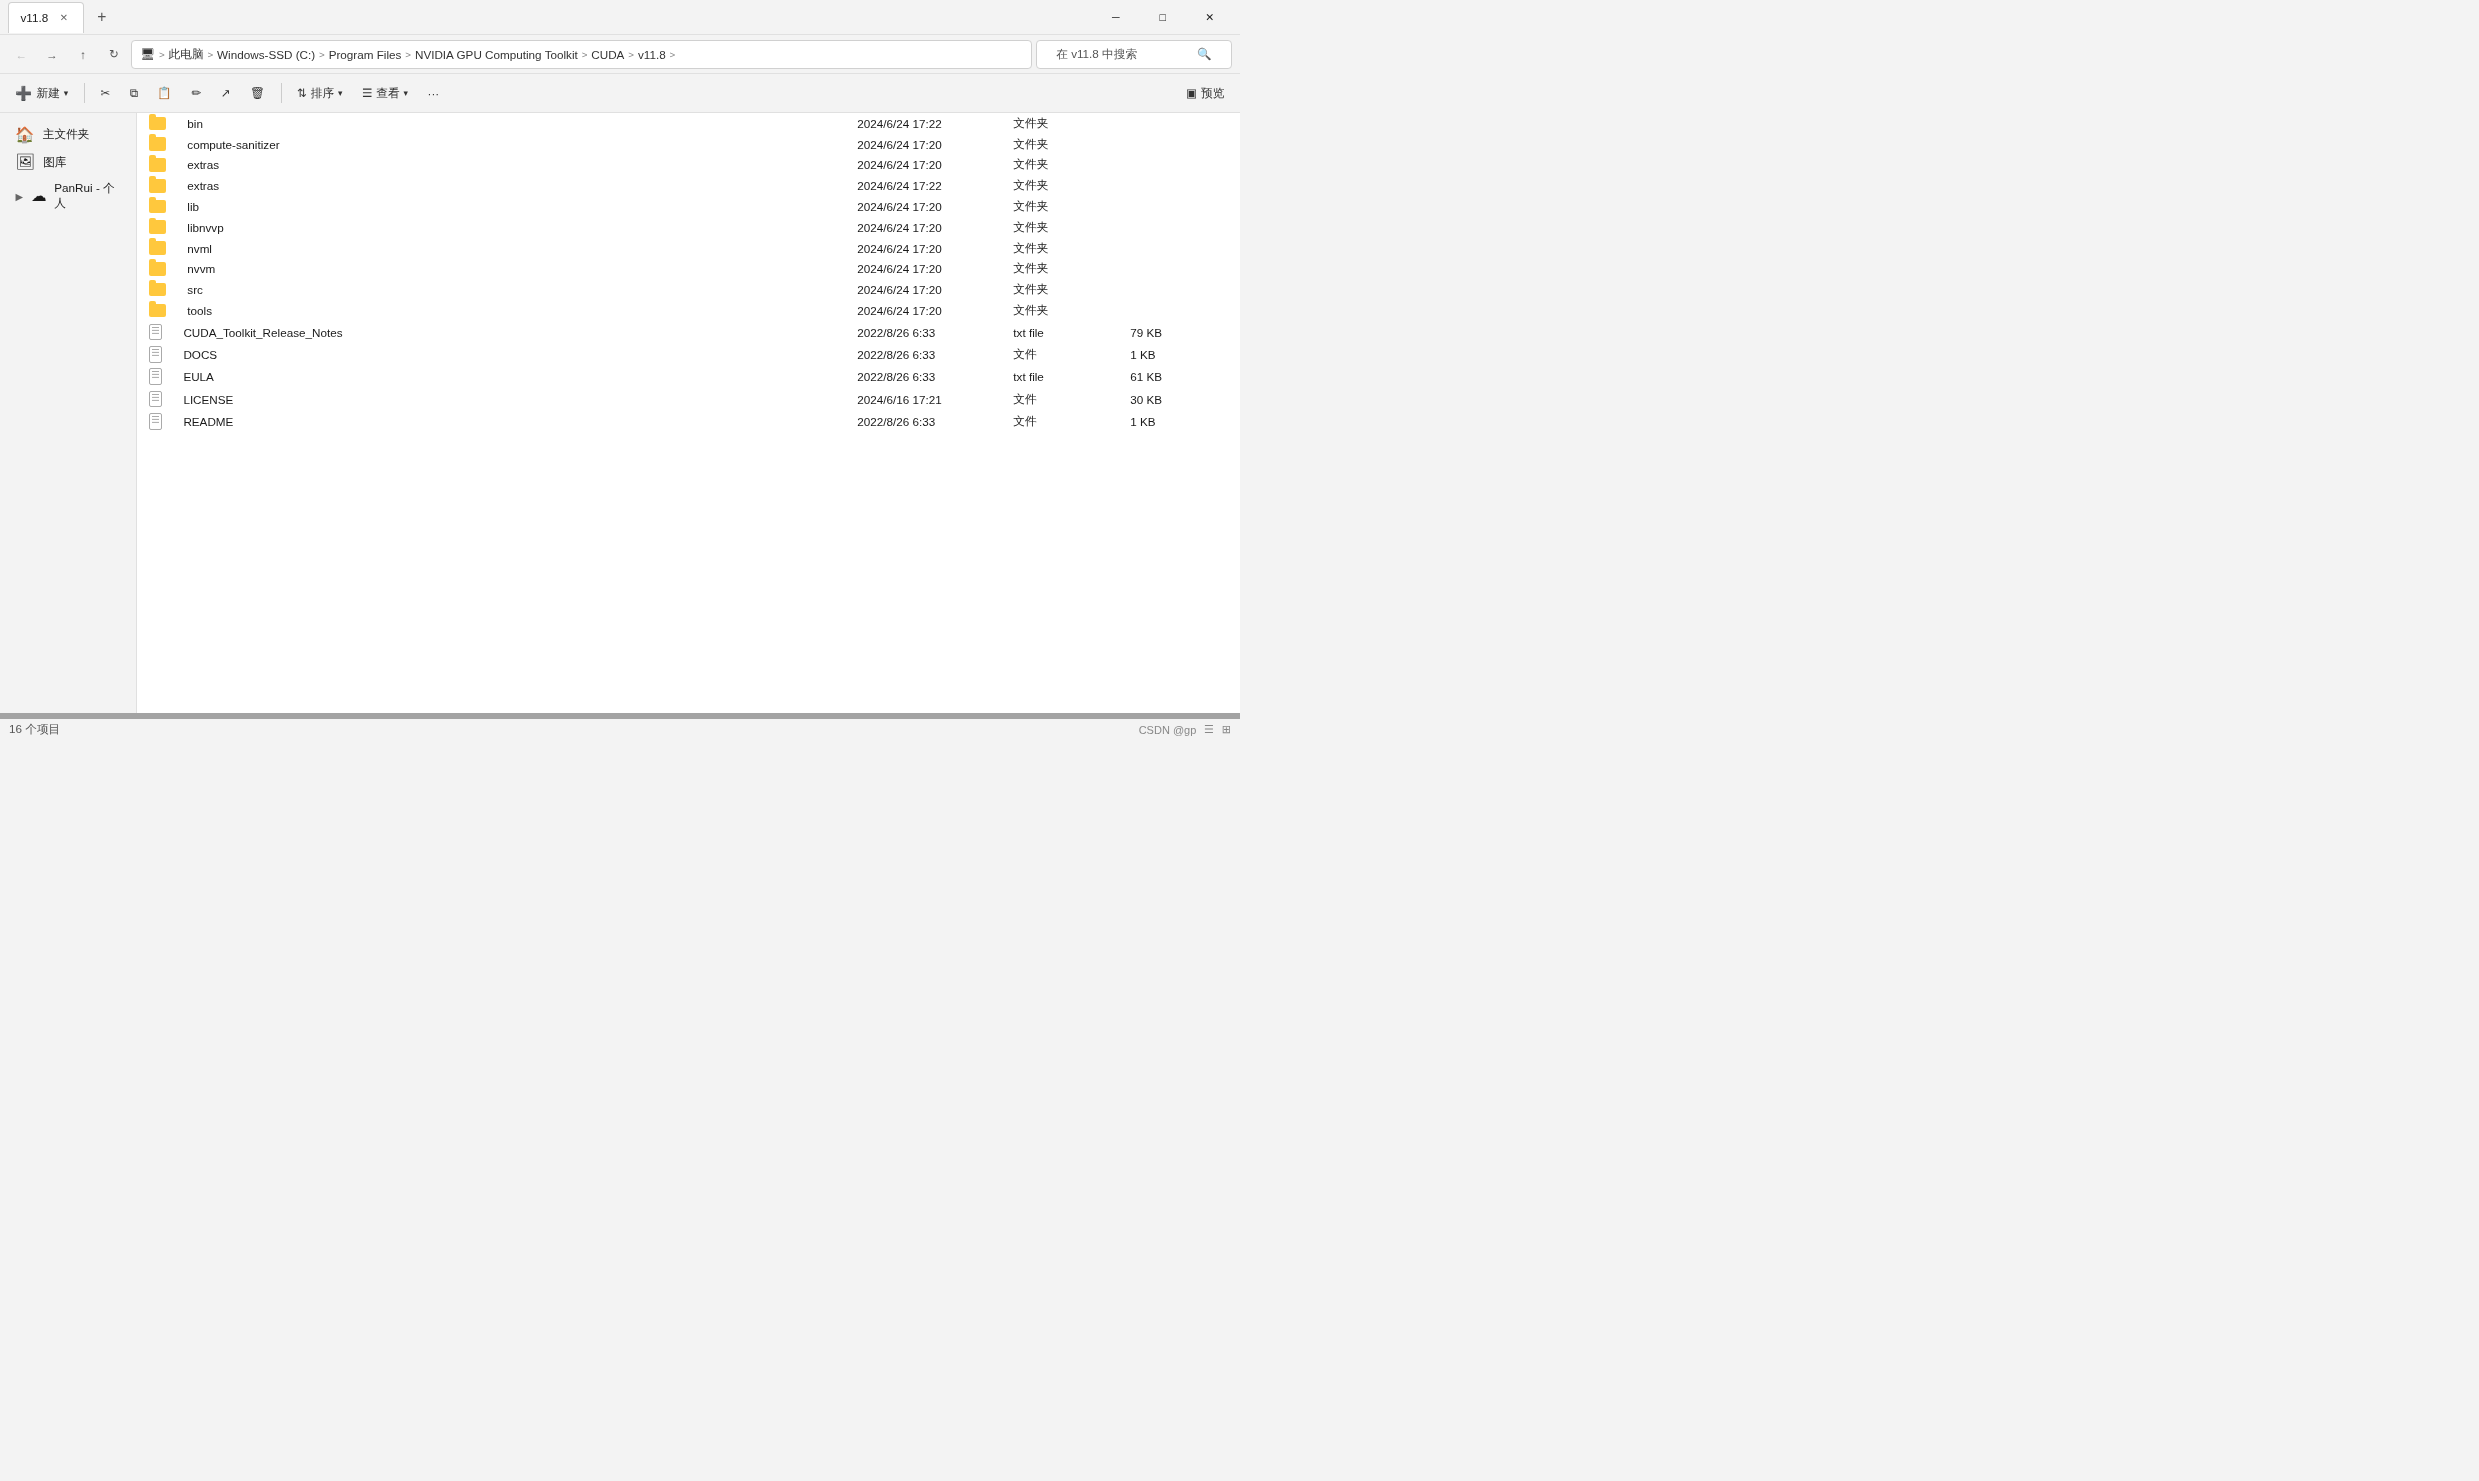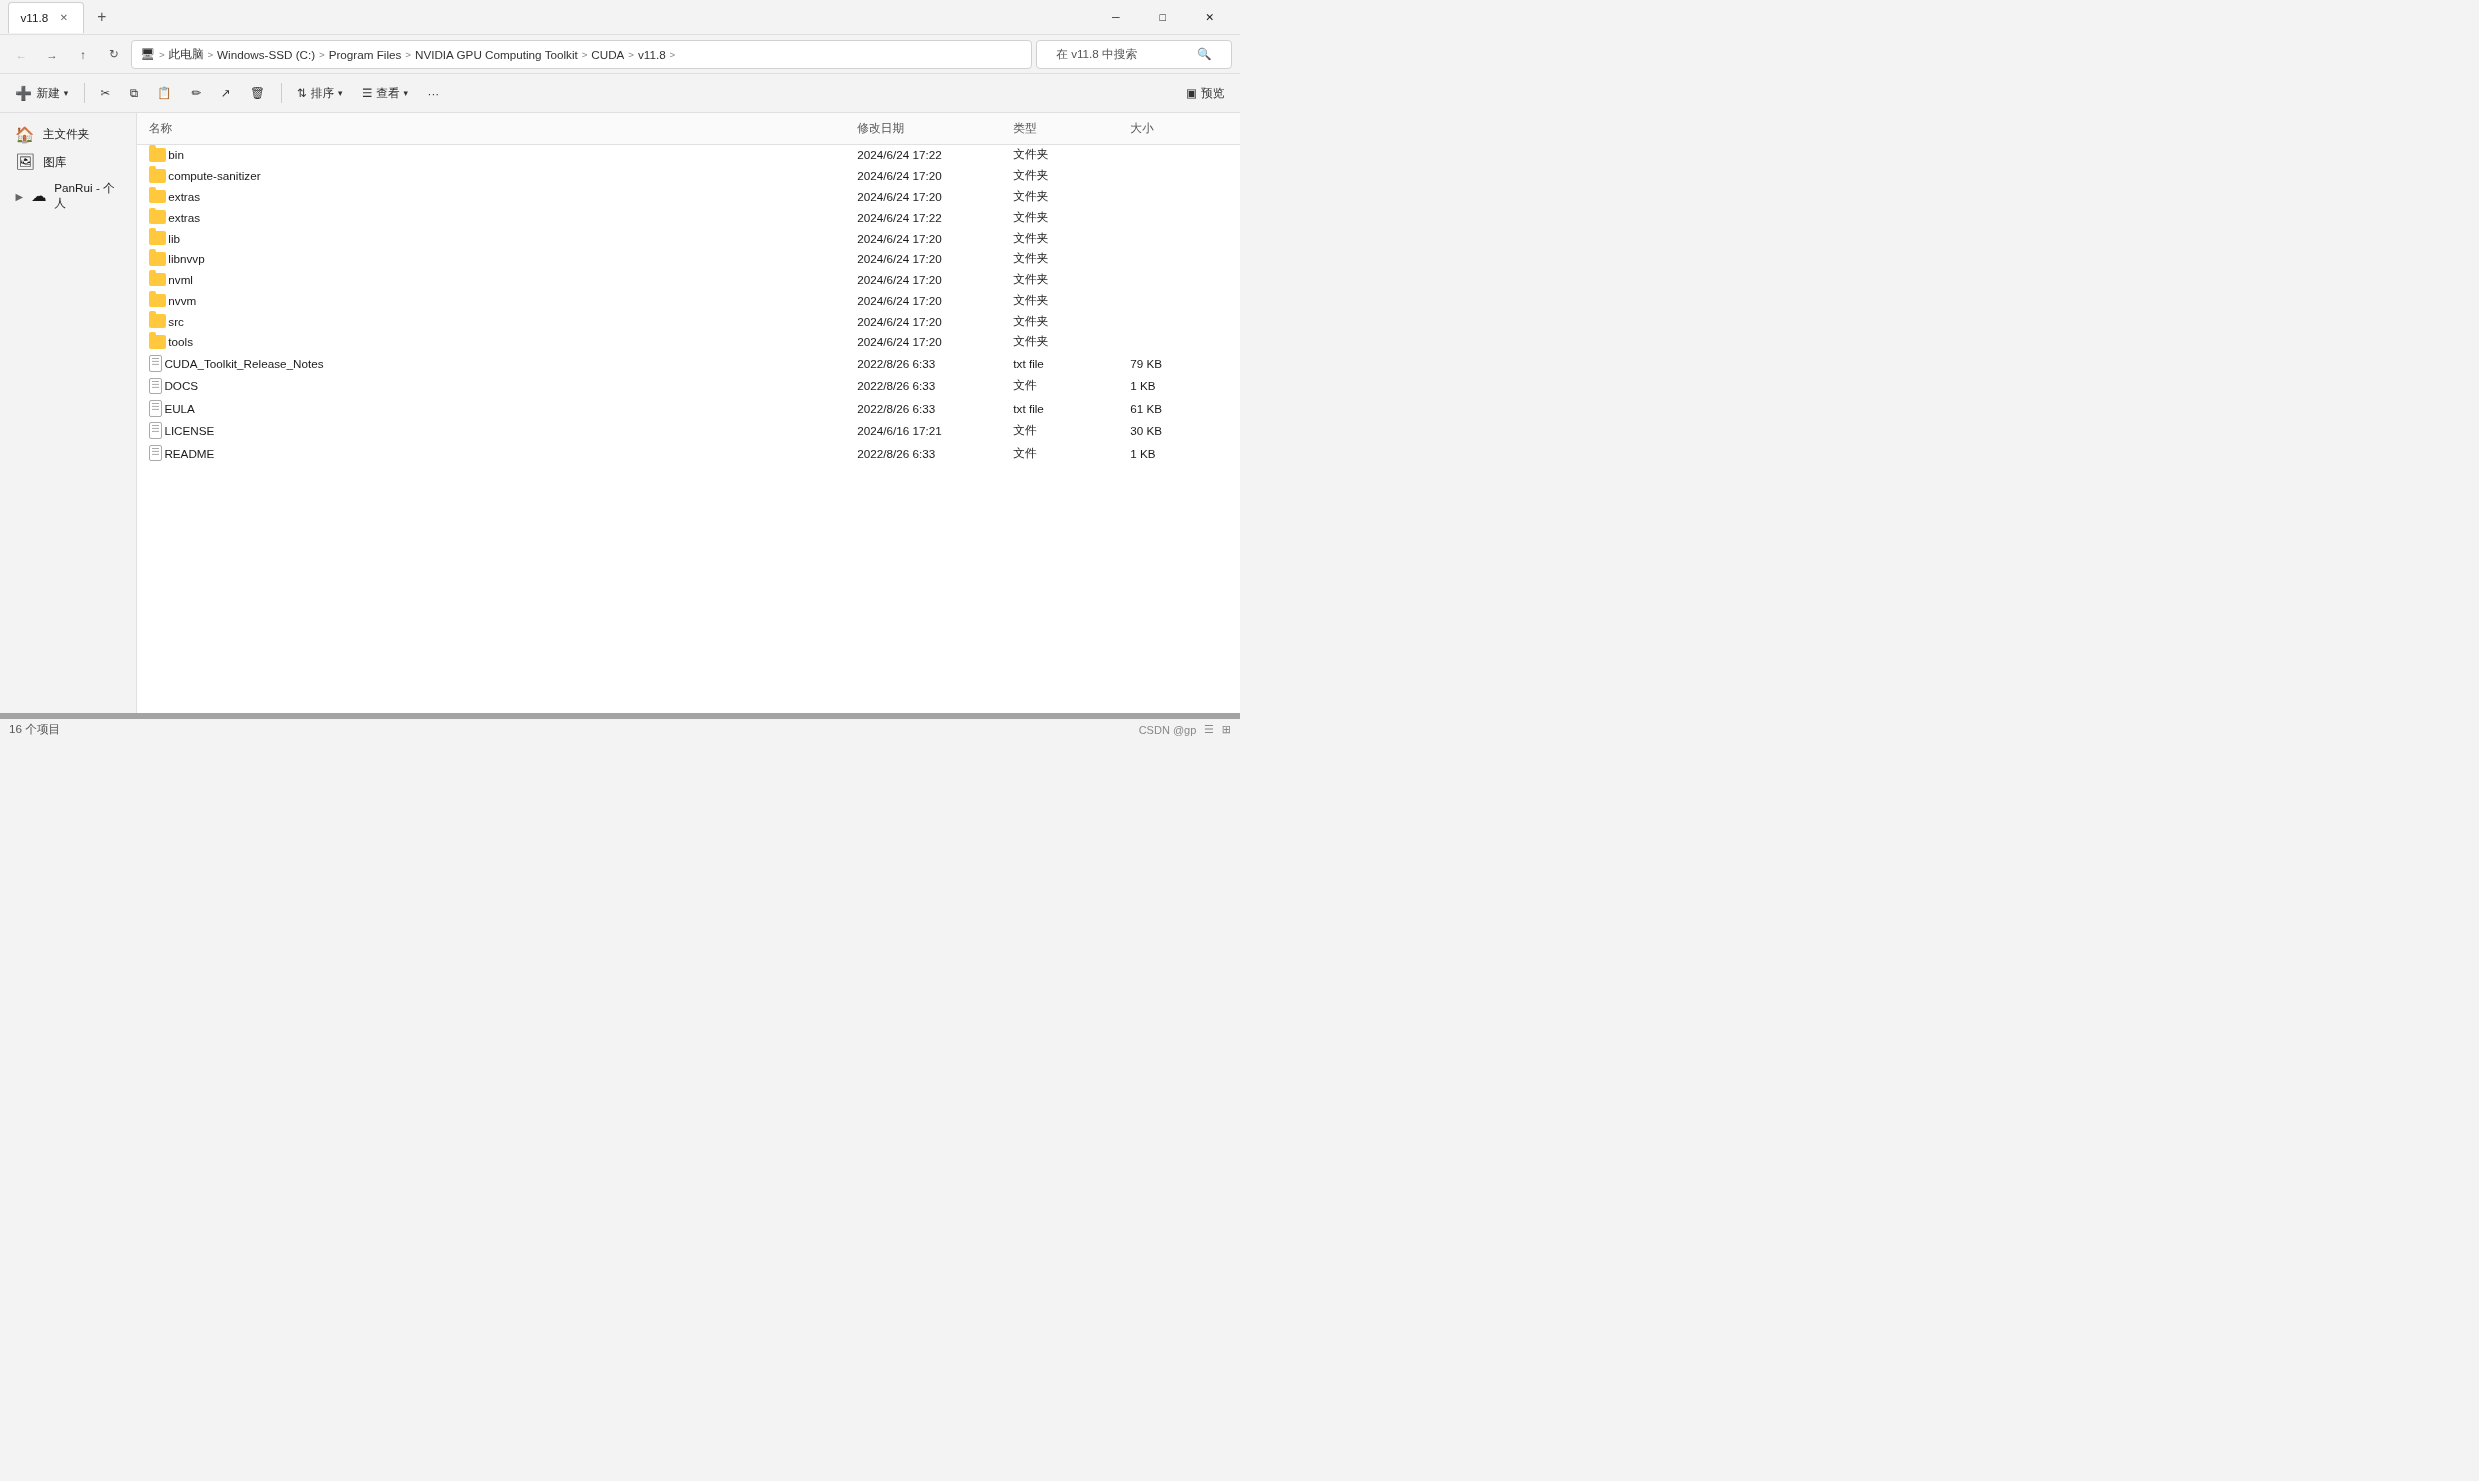--- a/index.html
+++ b/index.html
@@ -201,21 +201,21 @@
       display: grid;
       grid-template-columns: 1fr 156px 117px 98px;
       padding: 2.9px 11.7px;
       cursor: pointer;
       font-size: 11.7px;
       align-items: center;
     }
     .file-name {
       display: flex;
       align-items: center;
-      gap: 2px;
+      gap: 21px;
     }
     .folder-icon {
       width: 17.6px;
       height: 13.7px;
       background: #ffc83d;
       border-radius: 0 2px 2px 2px;
       position: relative;
       display: inline-block;
       flex-shrink: 0;
     }
@@ -390,26 +390,20 @@
       <span>图库</span>
     </div>
     <div class="sidebar-item">
       <span class="sidebar-expand">▶</span>
       <span class="icon">☁</span>
       <span>PanRui - 个人</span>
     </div>
   </div>
 
   <div class="file-list">
-    <div class="file-list-header">
-      <div class="col">名称</div>
-      <div class="col">修改日期</div>
-      <div class="col">类型</div>
-      <div class="col">大小</div>
-    </div>
     <div id="file-rows-container">
         <div class="file-row">
       <div class="file-name">
         <span class="folder-icon"></span>
         <span>bin</span>
       </div>
       <div>2024/6/24 17:22</div>
       <div>文件夹</div>
       <div></div>
     </div>

